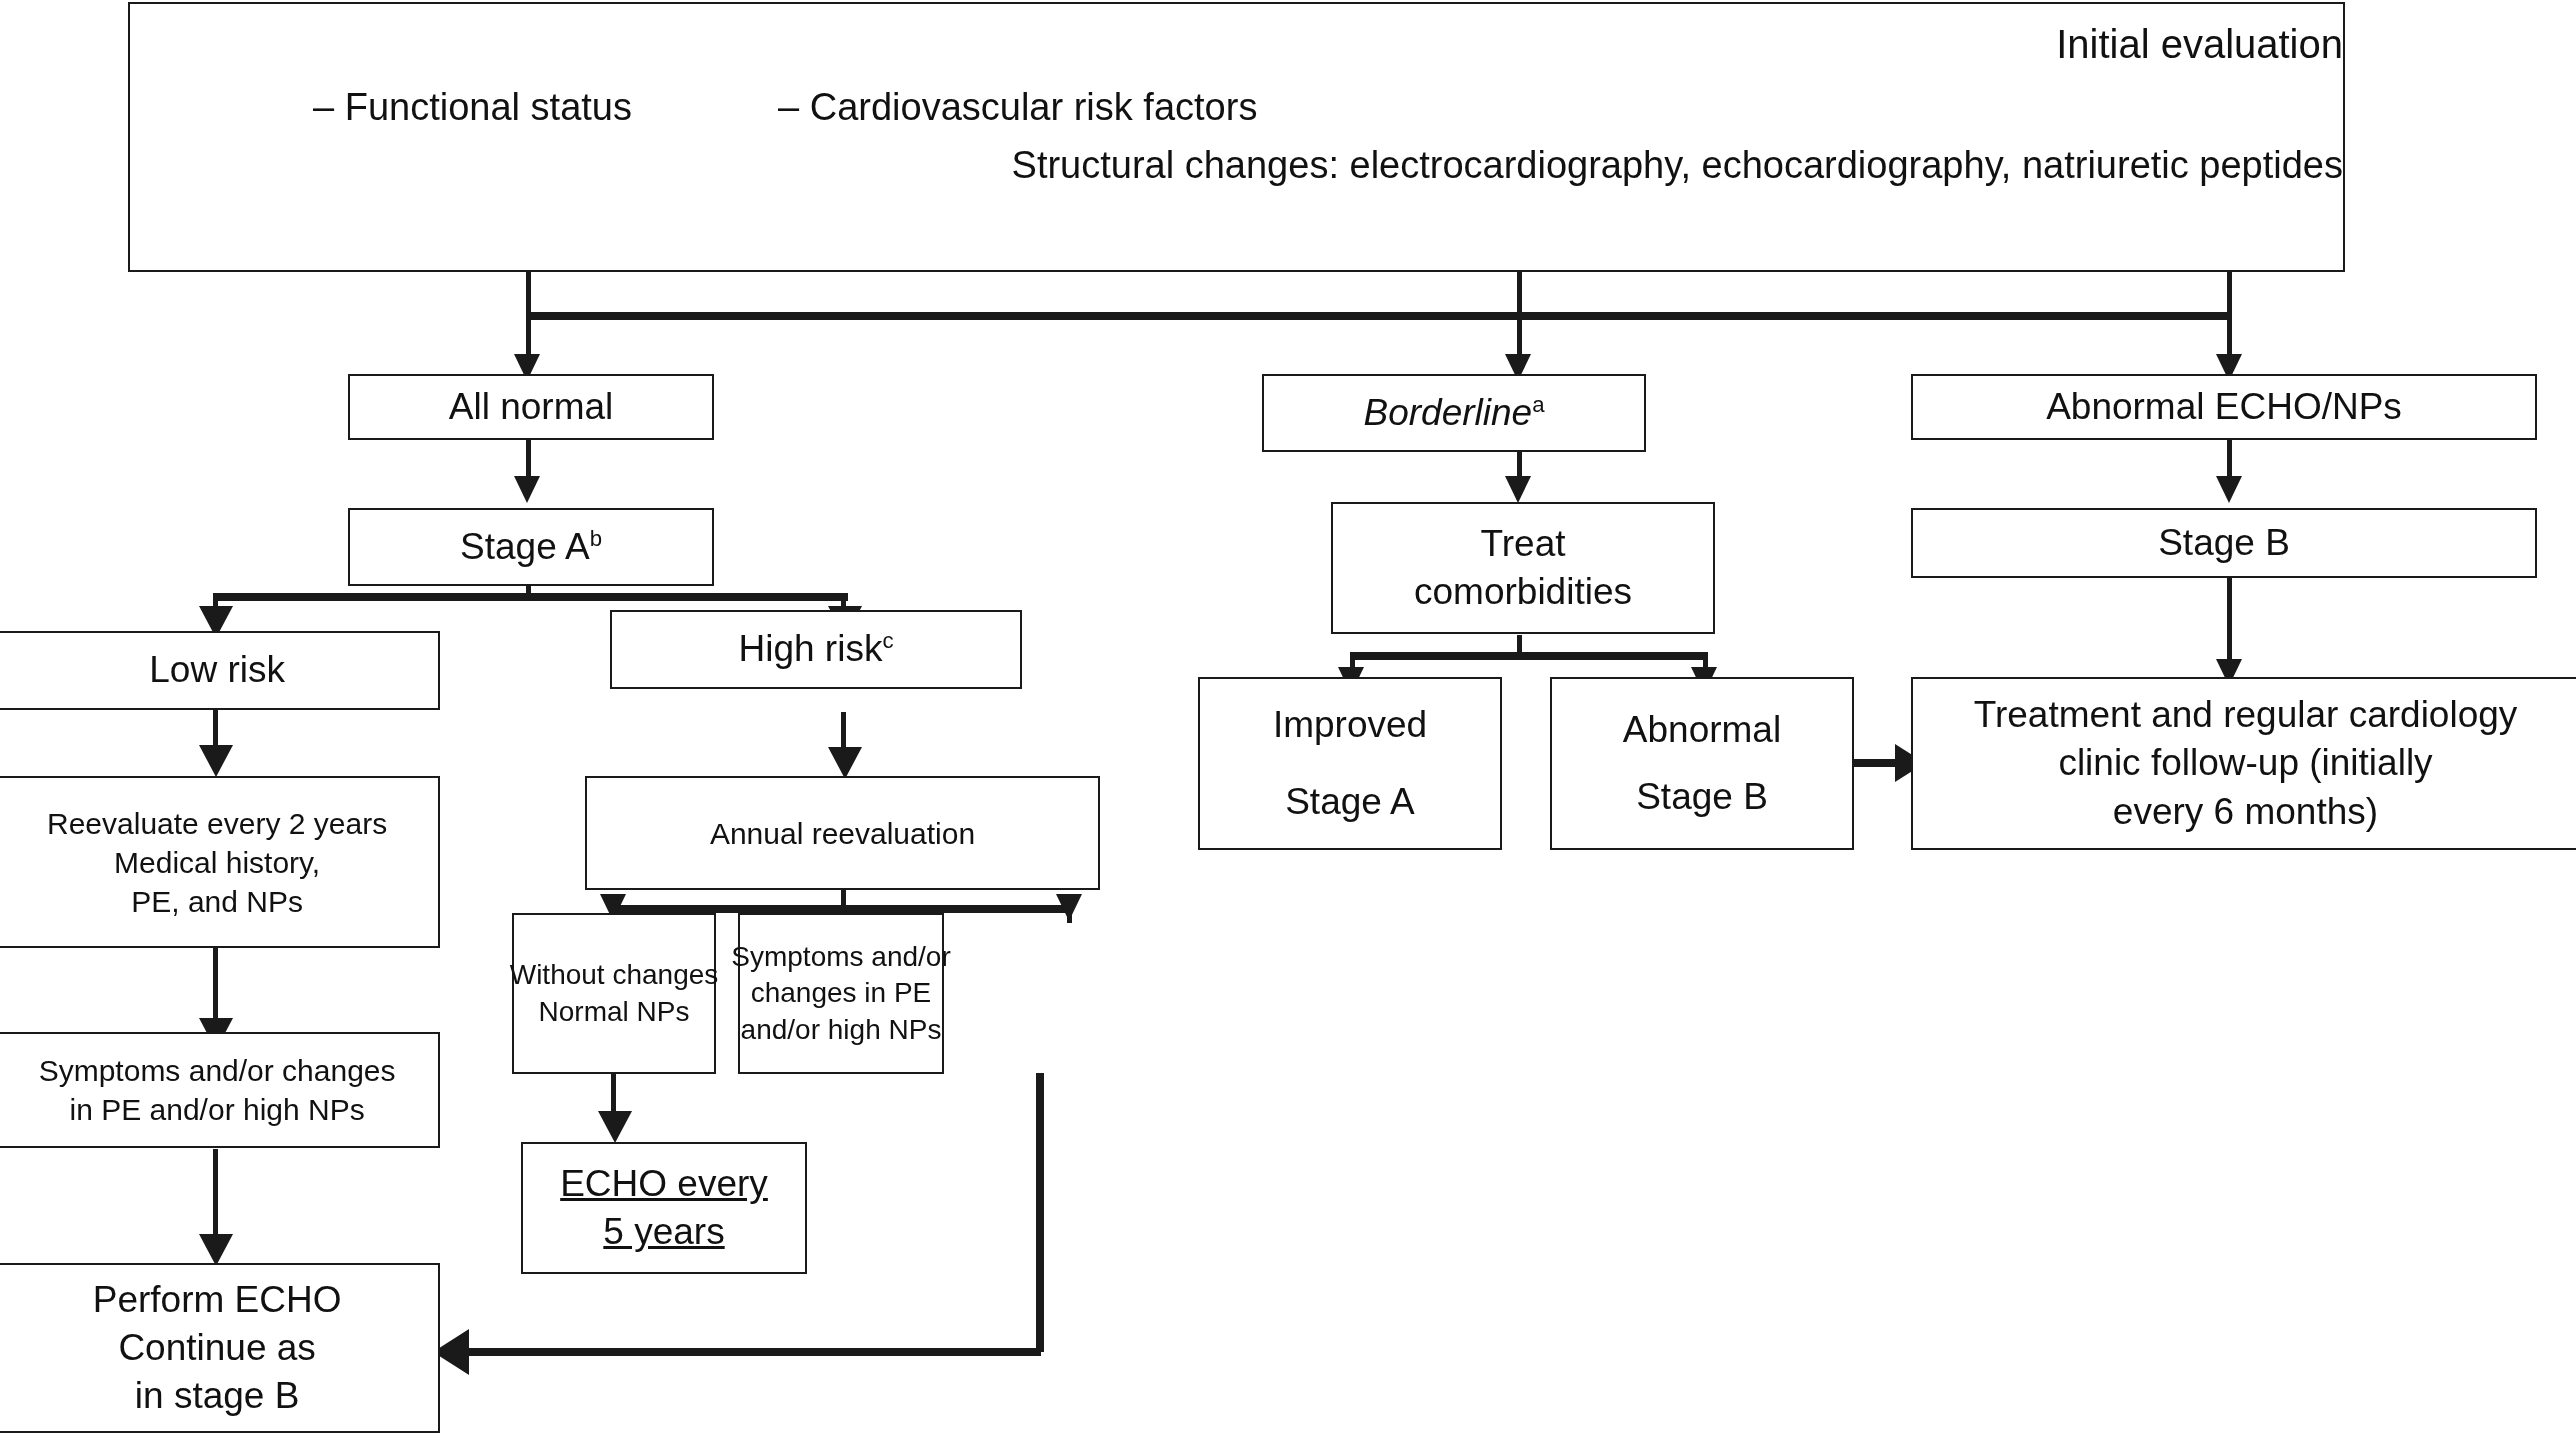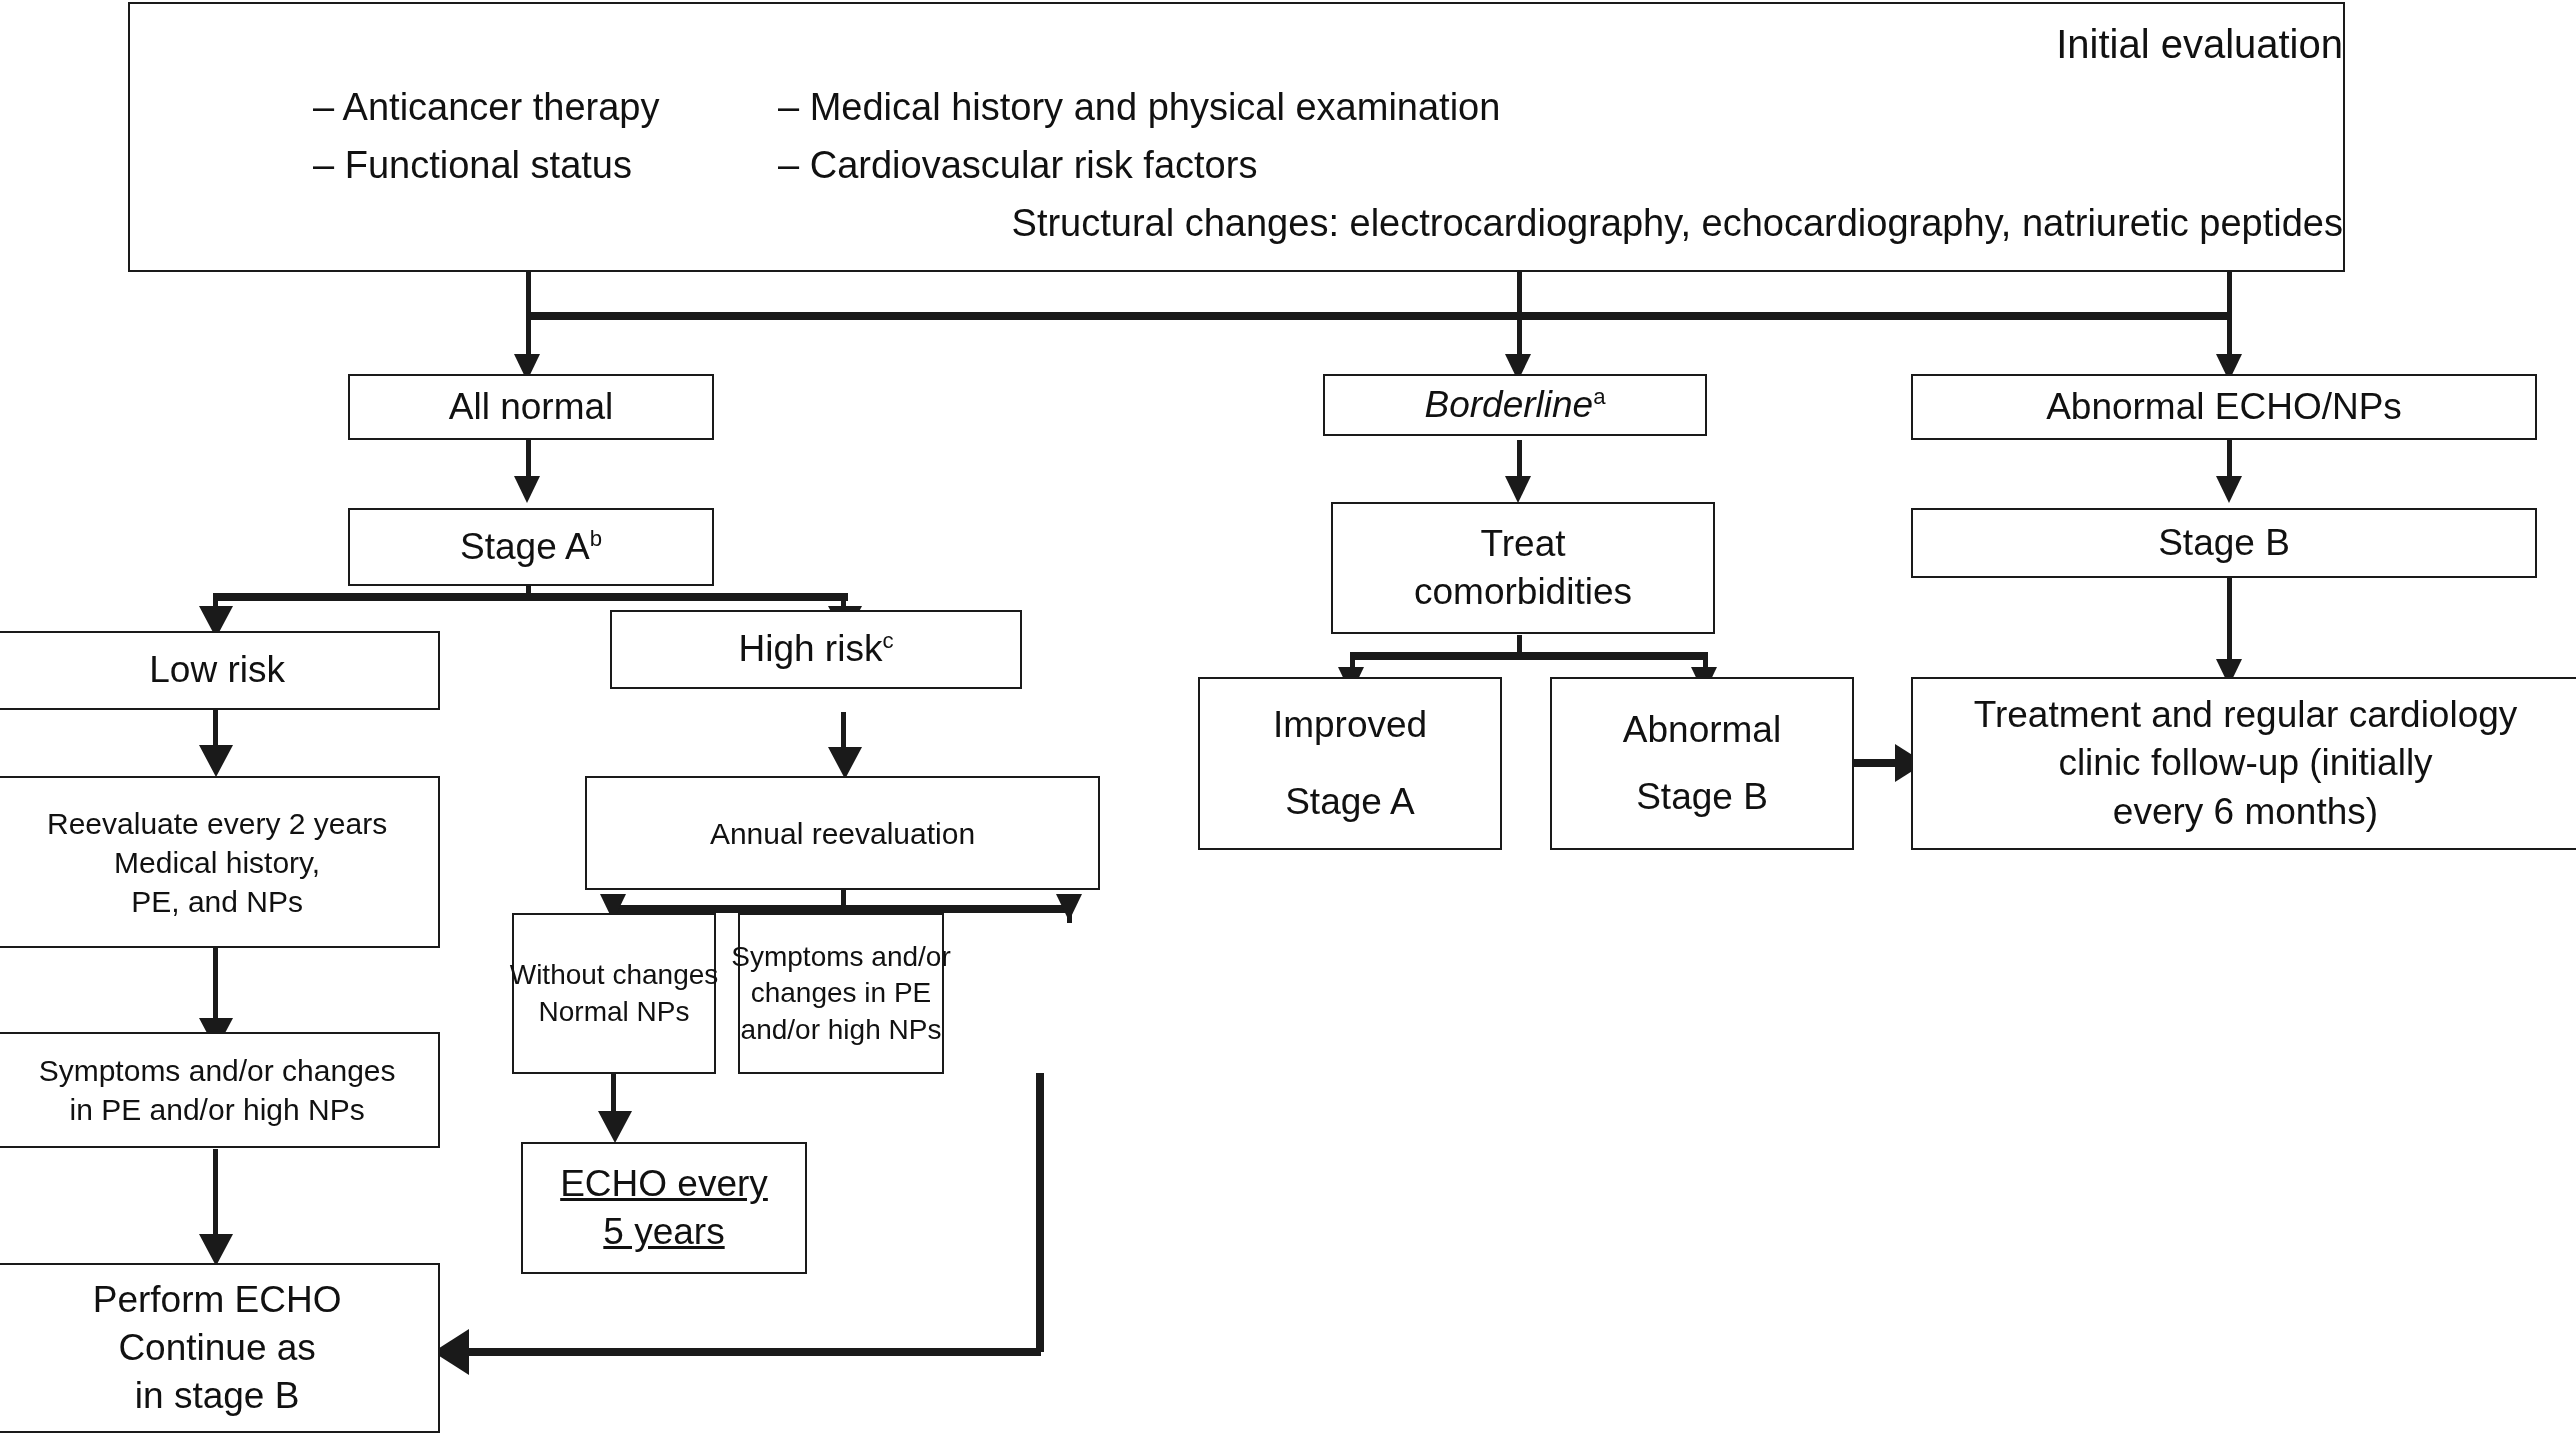--- a/index.html
+++ b/index.html
@@ -106,24 +106,20 @@
 </style>
 </head>
 <body>
 
 <div id="canvas">
 
   <div class="node" id="box-initial" style="left:128px; top:1.8px; width:2217px; height:270px;">
     <div class="hdr-title">Initial evaluation</div>
     <div class="hdr-rows">
       <div class="hdr-row">
-        <span class="hdr-col1">– Anticancer therapy</span>
-        <span class="hdr-col2">– Medical history and physical examination</span>
-      </div>
-      <div class="hdr-row">
         <span class="hdr-col1">– Functional status</span>
         <span class="hdr-col2">– Cardiovascular risk factors</span>
       </div>
       <div class="hdr-wide">Structural changes: electrocardiography, echocardiography, natriuretic peptides</div>
     </div>
   </div>
 
   <div class="vline" style="left:526px; top:272px; width:4.5px; height:45px;"></div>
 
   <div class="hline thick" style="left:526px; top:312px; width:1705px;"></div>
@@ -134,21 +130,21 @@
   <div class="vline" style="left:1517px; top:272px; height:88px;"></div>
   <div class="arrow-d" style="left:1505px; top:354px;"></div>
 
   <div class="vline" style="left:2227px; top:272px; height:88px;"></div>
   <div class="arrow-d" style="left:2216px; top:354px;"></div>
 
   <div class="node t-lg" style="left:348px; top:374px; width:366px; height:66px;">
     <span class="ln">All normal</span>
   </div>
 
-  <div class="node t-lg" style="left:1323px; top:374px; width:384px; height:62px;">
+  <div class="node t-lg" style="left:1262px; top:374px; width:384px; height:78px;">
     <span class="ln"><i class="ital">Borderline</i><sup>a</sup></span>
   </div>
 
   <div class="node t-lg" style="left:1911px; top:374px; width:626px; height:66px;">
     <span class="ln">Abnormal ECHO/NPs</span>
   </div>
 
   <div class="vline" style="left:526px; top:440px; height:43px;"></div>
   <div class="arrow-d" style="left:514px; top:476px;"></div>
 

